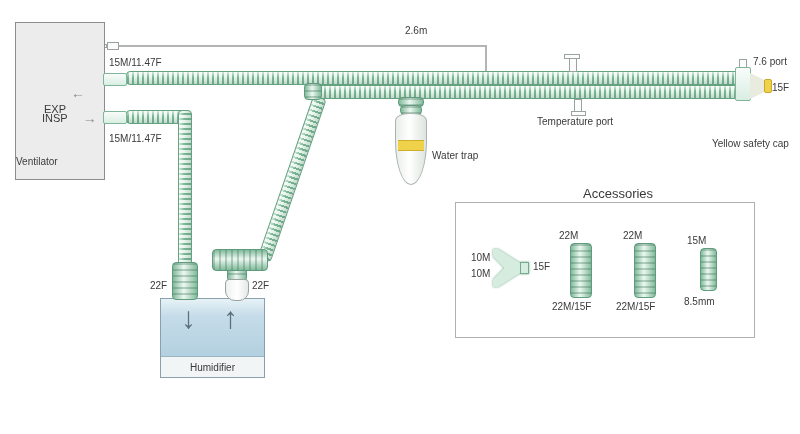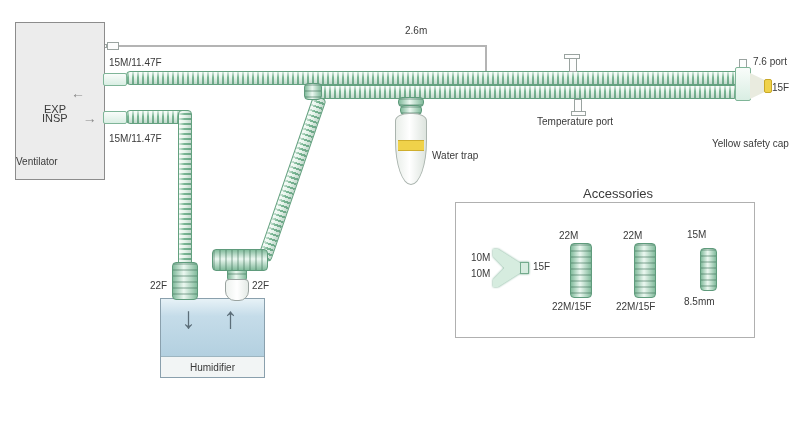--- a/index.html
+++ b/index.html
@@ -100,14 +100,14 @@
 
 <div class="cyl-v" style="left:570px;top:243px;width:22px;height:55px;"></div>
 <div class="lbl c" style="left:559px;top:230px;width:44px;">22M</div>
 <div class="lbl c" style="left:552px;top:301px;width:58px;">22M/15F</div>
 
 <div class="cyl-v" style="left:634px;top:243px;width:22px;height:55px;"></div>
 <div class="lbl c" style="left:623px;top:230px;width:44px;">22M</div>
 <div class="lbl c" style="left:616px;top:301px;width:58px;">22M/15F</div>
 
 <div class="cyl-v" style="left:700px;top:248px;width:17px;height:43px;"></div>
-<div class="lbl c" style="left:687px;top:229px;width:44px;">15M</div>
+<div class="lbl c" style="left:687px;top:235px;width:44px;">15M</div>
 <div class="lbl c" style="left:684px;top:296px;width:50px;">8.5mm</div>
 
 </body></html>

